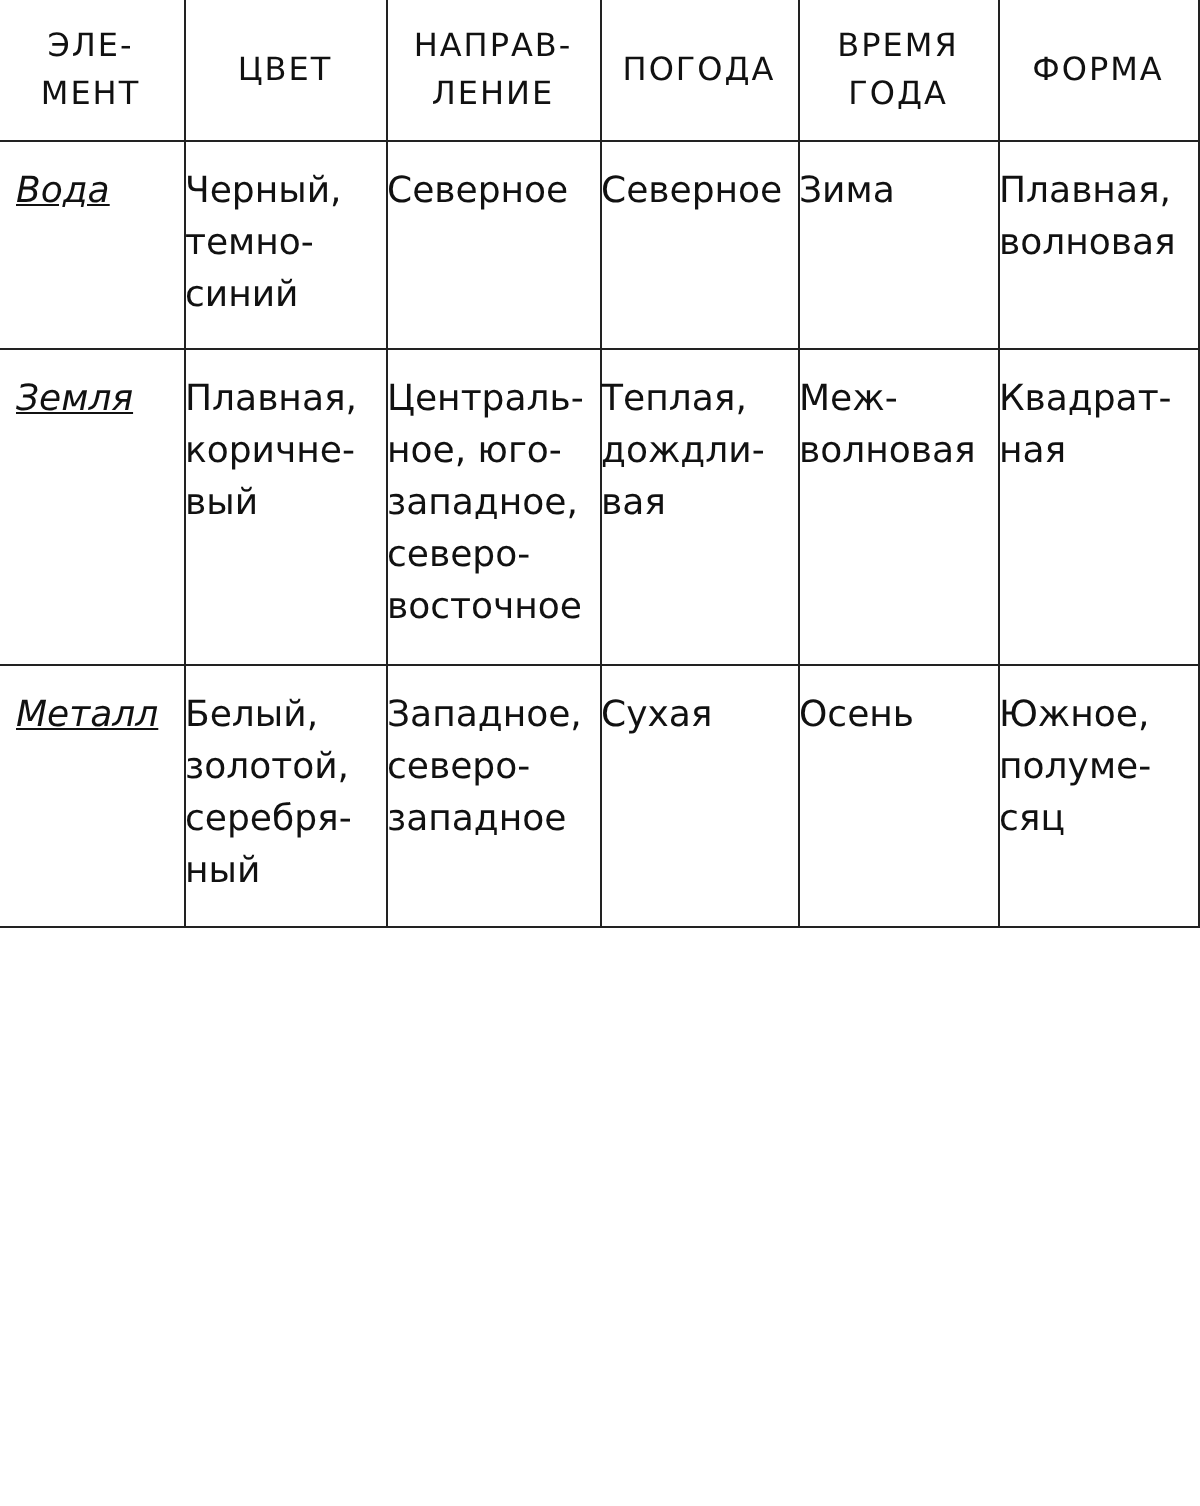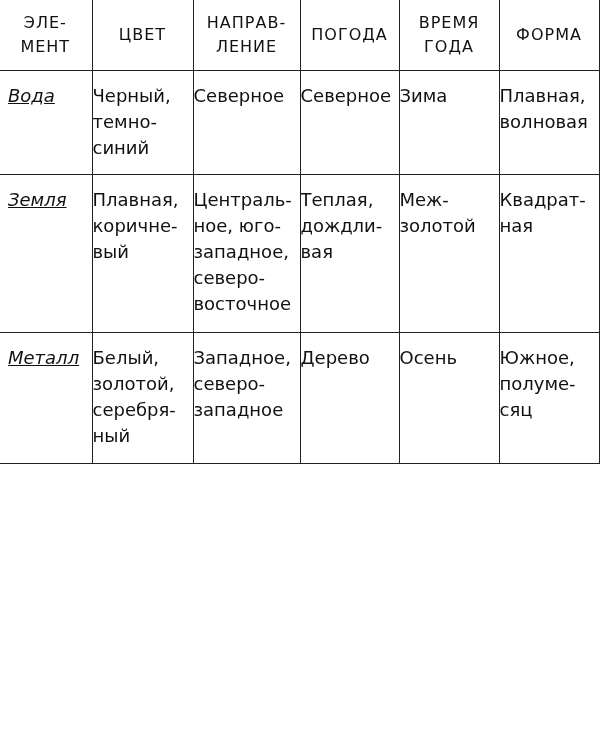--- a/index.html
+++ b/index.html
@@ -93,21 +93,21 @@
 северо-
 восточное</span>
         </td>
       <td>
           <span class="cell-text">Теплая,
 дождли-
 вая</span>
         </td>
       <td>
           <span class="cell-text">Меж-
-золотой</span>
+волновая</span>
         </td>
       <td>
           <span class="cell-text">Квадрат-
 ная</span>
         </td>
     </tr>
     <tr style="height:131px">
       <td class="elem">
           <span class="cell-text">Металл</span>
         </td>
@@ -116,21 +116,21 @@
 золотой,
 серебря-
 ный</span>
         </td>
       <td>
           <span class="cell-text">Западное,
 северо-
 западное</span>
         </td>
       <td>
-          <span class="cell-text">Дерево</span>
+          <span class="cell-text">Сухая</span>
         </td>
       <td>
           <span class="cell-text">Осень</span>
         </td>
       <td>
           <span class="cell-text">Южное,
 полуме-
 сяц</span>
         </td>
     </tr>

